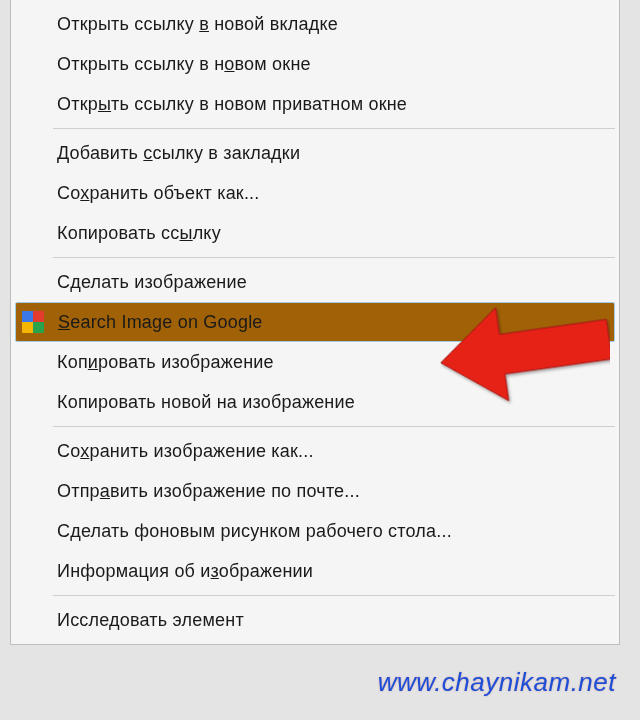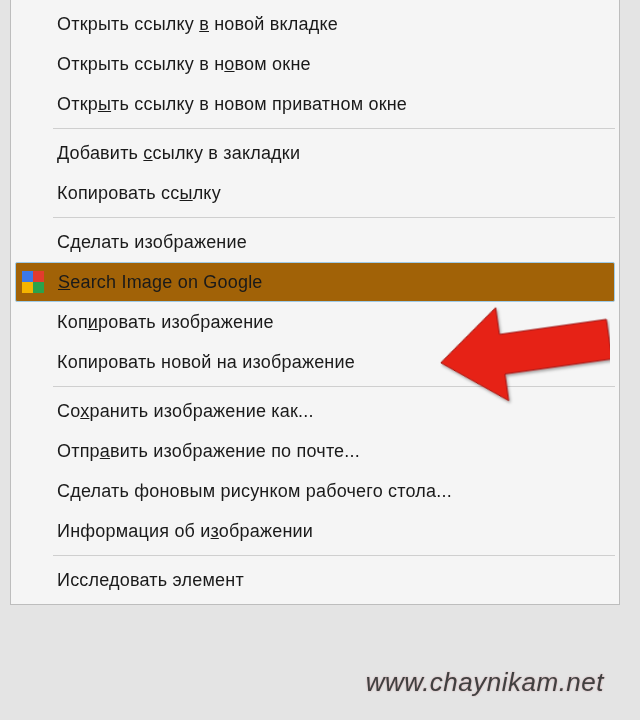--- a/index.html
+++ b/index.html
@@ -69,26 +69,26 @@
   .arrow {
     position: absolute;
     left: 440px;
     top: 296px;
     width: 170px;
     height: 110px;
     pointer-events: none;
   }
   .watermark {
     position: absolute;
-    right: 36px;
+    right: 24px;
     bottom: 22px;
     font-family: "Comic Sans MS", cursive, sans-serif;
     font-size: 26px;
     font-style: italic;
-    color: #404040;
+    color: #1d4ed8;
     text-shadow: 0 0 2px rgba(176,58,70,0.4);
     letter-spacing: 0.5px;
     pointer-events: none;
   }
 </style>
 </head>
 <body>
 
 <div class="menu" id="menu-root">
     <div class="menu-item">
@@ -96,20 +96,23 @@
     </div>
     <div class="menu-item">
       <span>Открыть ссылку в н<span class="u">о</span>вом окне</span>
     </div>
     <div class="menu-item">
       <span>Откр<span class="u">ы</span>ть ссылку в новом приватном окне</span>
     </div>
     <div class="menu-separator"></div>
     <div class="menu-item">
       <span>Добавить <span class="u">с</span>сылку в закладки</span>
+    </div>
+    <div class="menu-item">
+      <span>Со<span class="u">х</span>ранить объект как...</span>
     </div>
     <div class="menu-item">
       <span>Копировать сс<span class="u">ы</span>лку</span>
     </div>
     <div class="menu-separator"></div>
     <div class="menu-item">
       <span>Сделать изображение</span>
     </div>
     <div class="menu-item highlight">
       <span class="icon-slot">

